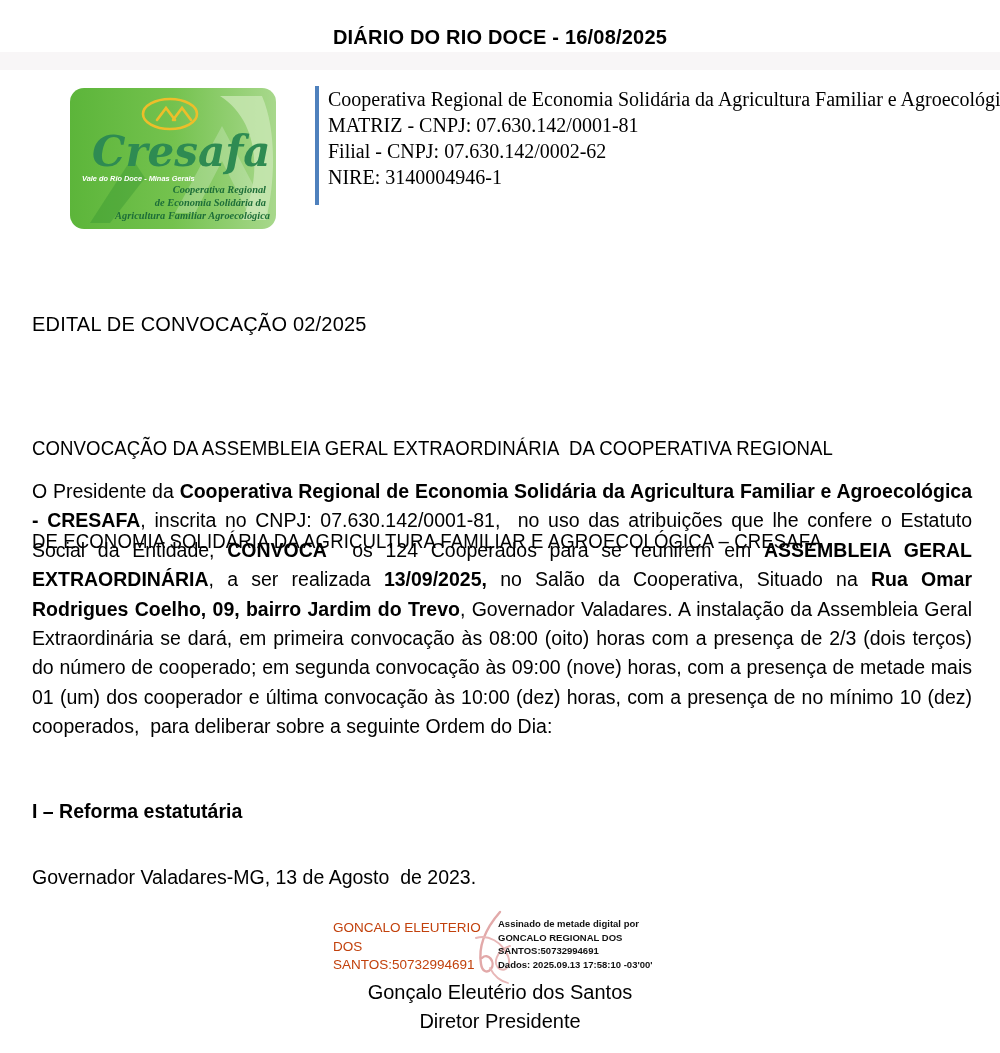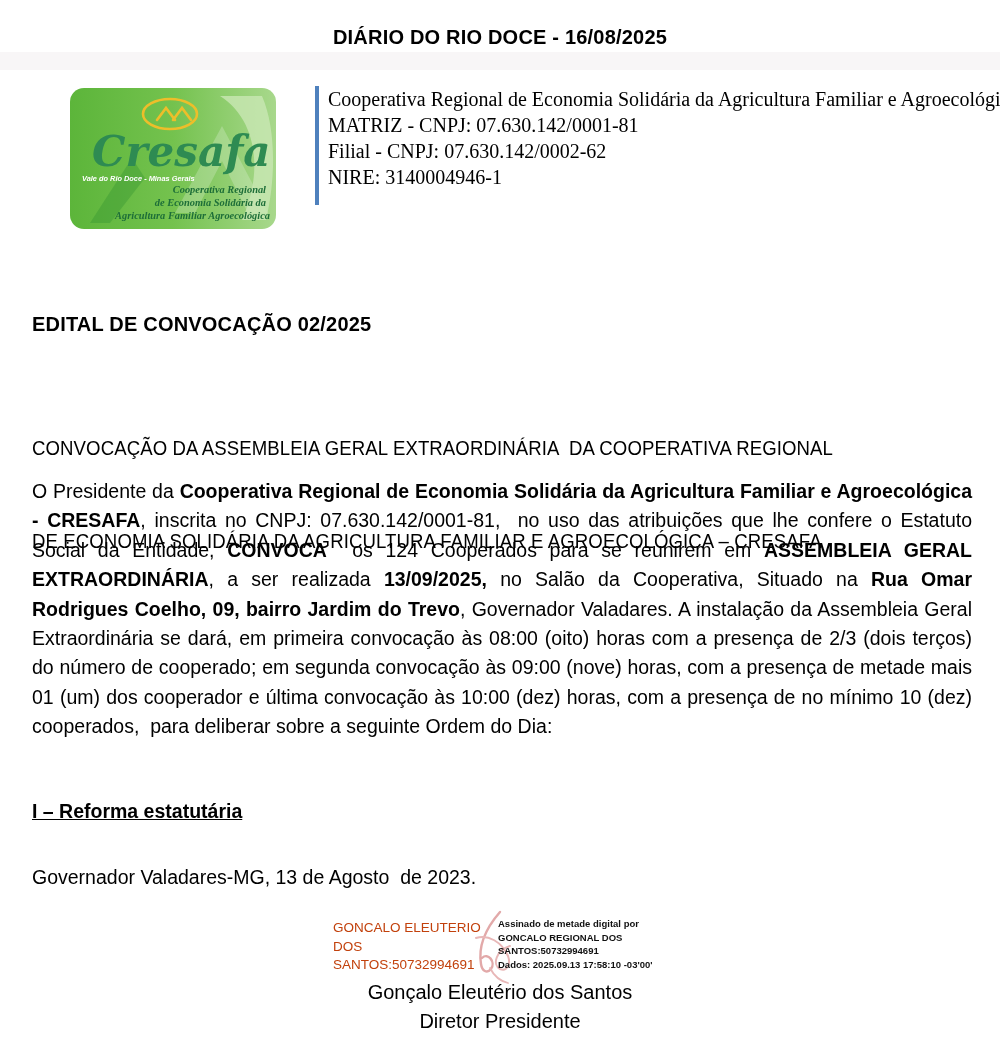--- a/index.html
+++ b/index.html
@@ -21,35 +21,35 @@
 
   .logo-wrap { left:38px; top:88px; width:206px; height:141px;margin-left:32px; }
   .accent-bar { left:315px; top:86px; width:4px; height:119px; background:#4f81bd; }
 
   .org-info {
     left:328px; top:86px; width:680px;
     font-family:"Liberation Serif", serif;
     font-size:20px; line-height:26px; white-space:nowrap; overflow:hidden;
   }
 
-  .edital-title { left:32px; top:313px; font-size:20px; letter-spacing:0.2px;font-weight:bold; }
+  .edital-title { left:32px; top:313px; font-size:20px; letter-spacing:0.2px; }
 
   .meeting-heading {
     left:32px; top:371px; width:1010px;
     font-size:20px; line-height:31px; white-space:pre;
     transform:scaleX(0.93); transform-origin:left top; letter-spacing:0.1px;
   }
 
   .body-paragraph {
     left:32px; top:477px; width:940px;
     font-size:19.5px; line-height:29.4px;
     text-align:justify; white-space:pre-wrap;
   }
 
-  .order-item { left:32px; top:800px; font-size:19.5px; font-weight:700;text-decoration:underline; }
+  .order-item { left:32px; top:800px; font-size:19.5px; font-weight:700; }
 
   .dateline {
     left:32px; top:866px; width:940px; 
     font-size:19.5px; white-space:pre-wrap;
   }
 
   .sig-digital-name {
     left:333px; top:919px; width:150px;
     font-size:13.5px; line-height:18.5px; color:#c2410c;
   }

